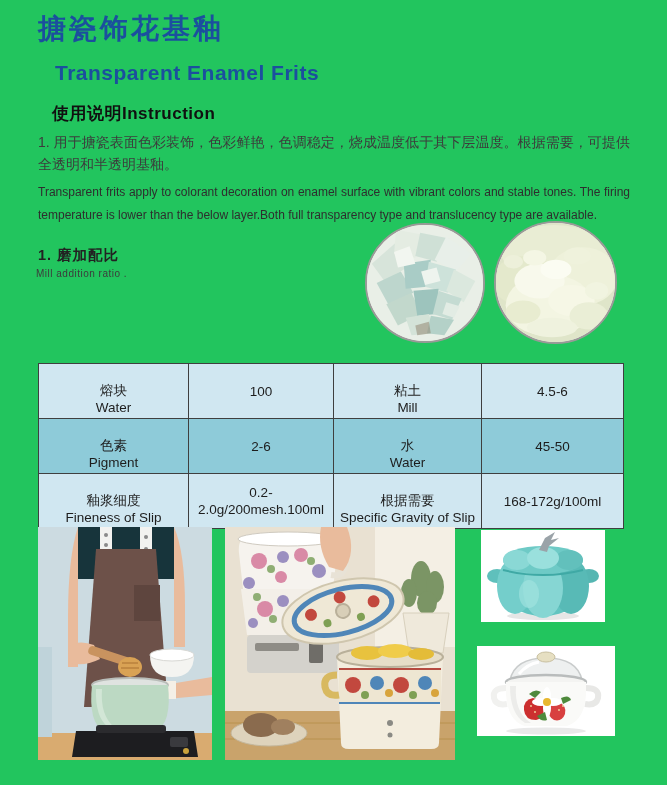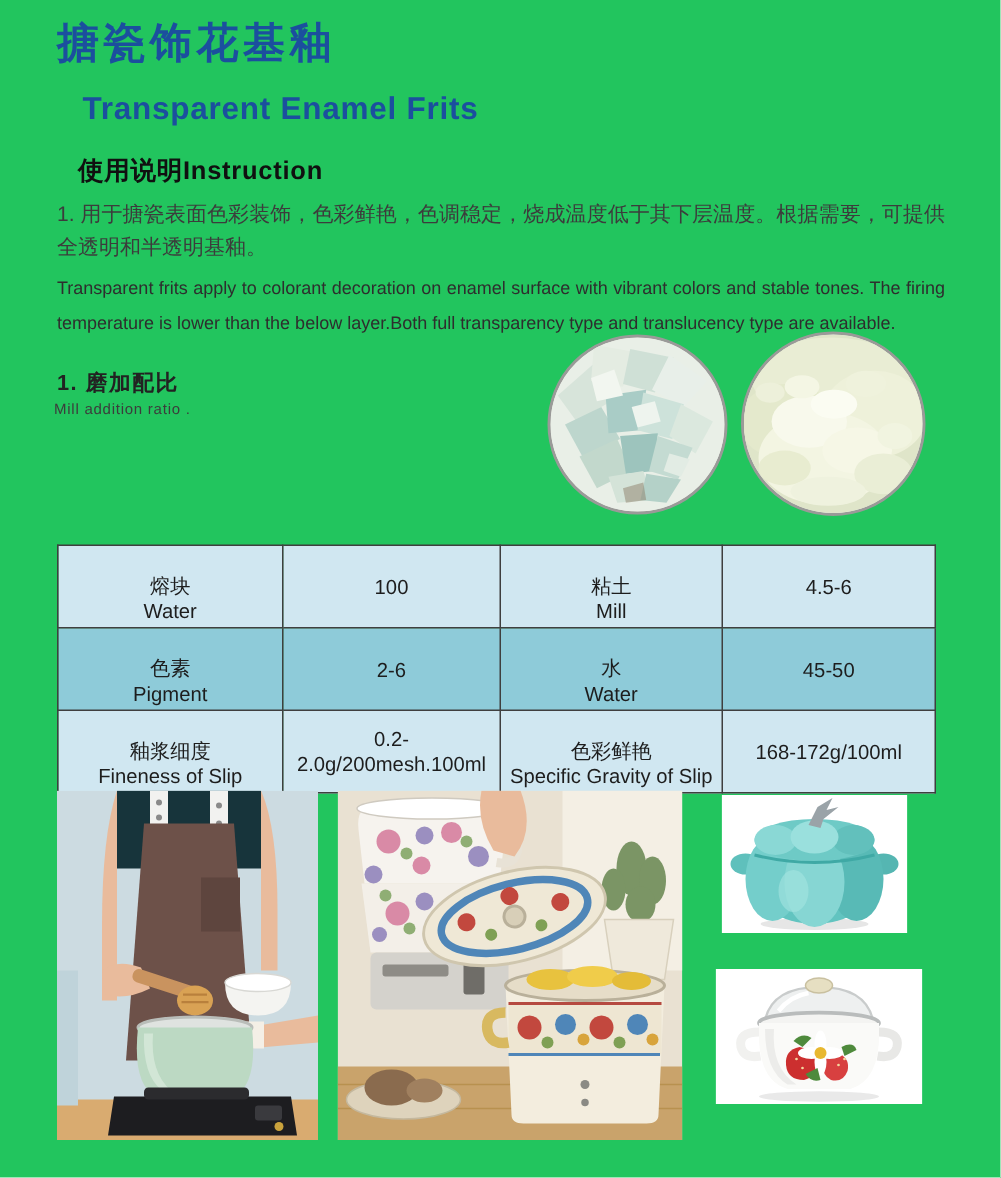--- a/index.html
+++ b/index.html
@@ -150,21 +150,21 @@
         </td>
         <td>45-50</td>
       </tr>
       <tr class="row-light">
         <td>
           <span class="cell-zh">釉浆细度</span>
           <span class="cell-en">Fineness of Slip</span>
         </td>
         <td>0.2-2.0g/200mesh.100ml</td>
         <td>
-          <span class="cell-zh">色彩鲜艳</span>
+          <span class="cell-zh">根据需要</span>
           <span class="cell-en">Specific Gravity of Slip</span>
         </td>
         <td>168-172g/100ml</td>
       </tr>
     </tbody>
   </table>
 
   <div class="photo photo-cooking">
     <svg viewBox="0 0 174 233">
       <rect width="174" height="233" fill="#ccdbe1"></rect>

